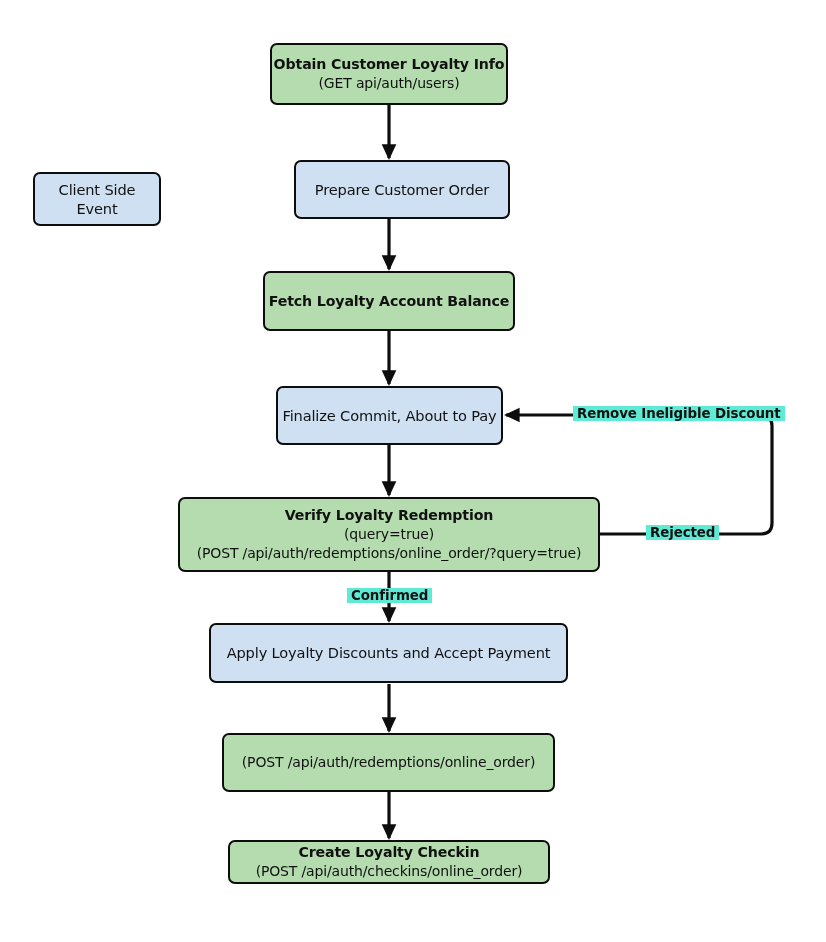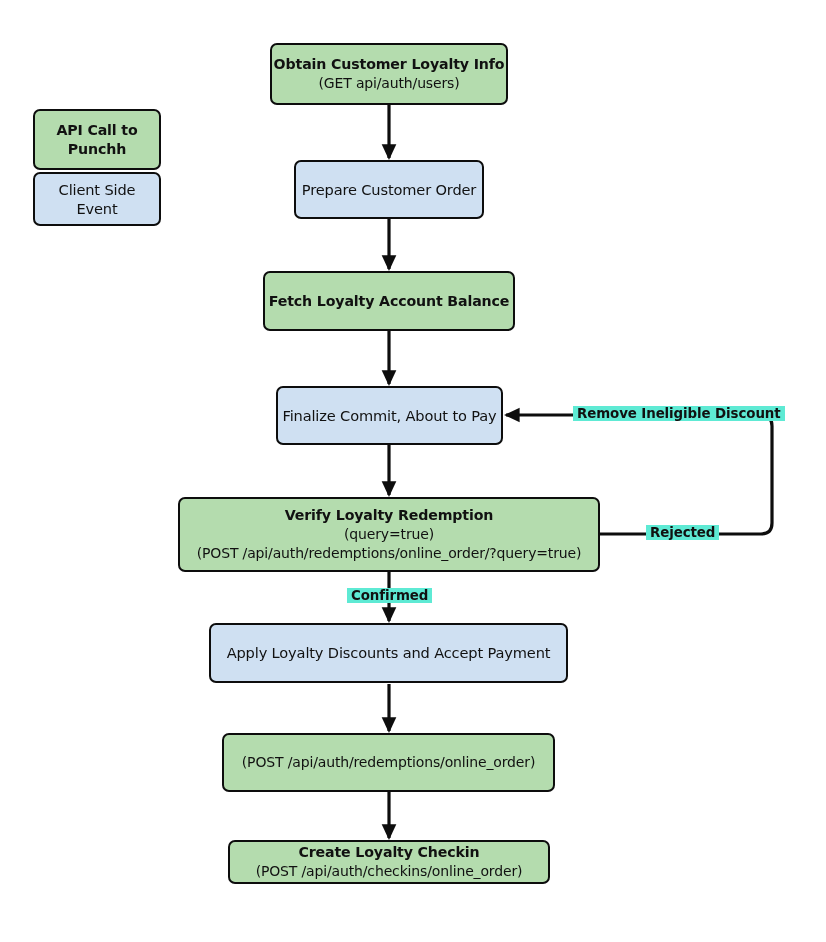--- a/index.html
+++ b/index.html
@@ -100,34 +100,31 @@
 
     <line x1="389" y1="572" x2="389" y2="621" stroke="#0d0d0d" stroke-width="3.2" marker-end="url(#arrow)"></line>
 
     <line x1="389" y1="684" x2="389" y2="731" stroke="#0d0d0d" stroke-width="3.2" marker-end="url(#arrow)"></line>
 
     <line x1="389" y1="792" x2="389" y2="838" stroke="#0d0d0d" stroke-width="3.2" marker-end="url(#arrow)"></line>
 
     <path d="M 600 534 L 761 534 Q 772 534 772 523 L 772 426 Q 772 415 761 415 L 506 415" fill="none" stroke="#0d0d0d" stroke-width="3.2" marker-end="url(#arrow)"></path>
   </svg>
 
-  <div class="node api legend-node" style="left:33px; top:109px; width:128px; height:61px;">
-    <div class="title">API Call to Punchh</div>
-  </div>
 
   <div class="node client legend-node" style="left:33px; top:172px; width:128px; height:54px;">
     <div class="title">Client Side Event</div>
   </div>
 
   <div class="node api" style="left:270px; top:43px; width:238px; height:62px;">
     <div class="title">Obtain Customer Loyalty Info</div>
     <div class="sub">(GET api/auth/users)</div>
   </div>
 
-  <div class="node client" style="left:294px; top:160px; width:190px; height:59px;">
+  <div class="node client" style="left:294px; top:160px; width:216px; height:59px;">
     <div class="title">Prepare Customer Order</div>
   </div>
 
   <div class="node api" style="left:263px; top:271px; width:252px; height:60px;">
     <div class="title">Fetch Loyalty Account Balance</div>
   </div>
 
   <div class="node client" style="left:276px; top:386px; width:227px; height:59px;">
     <div class="title">Finalize Commit, About to Pay</div>
   </div>

